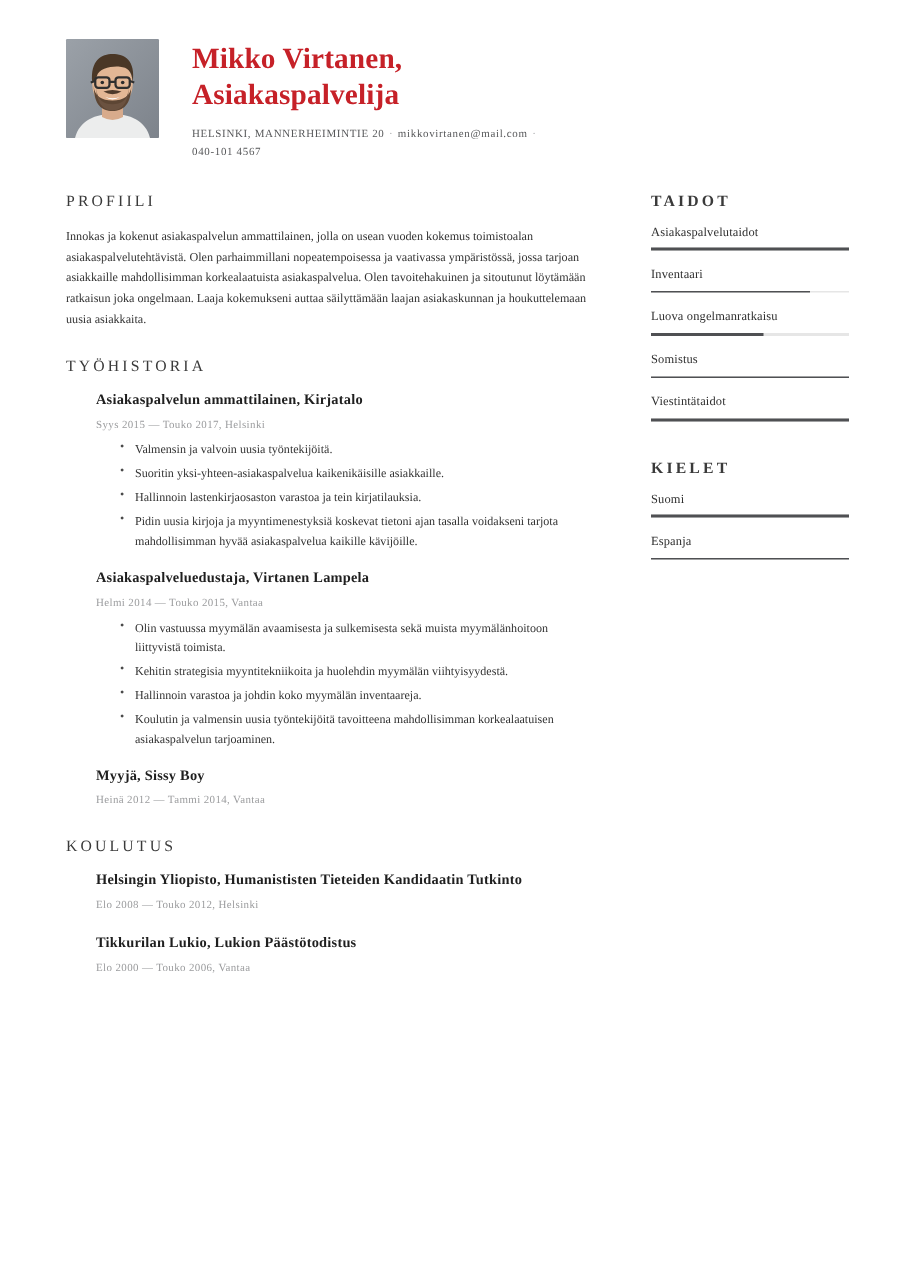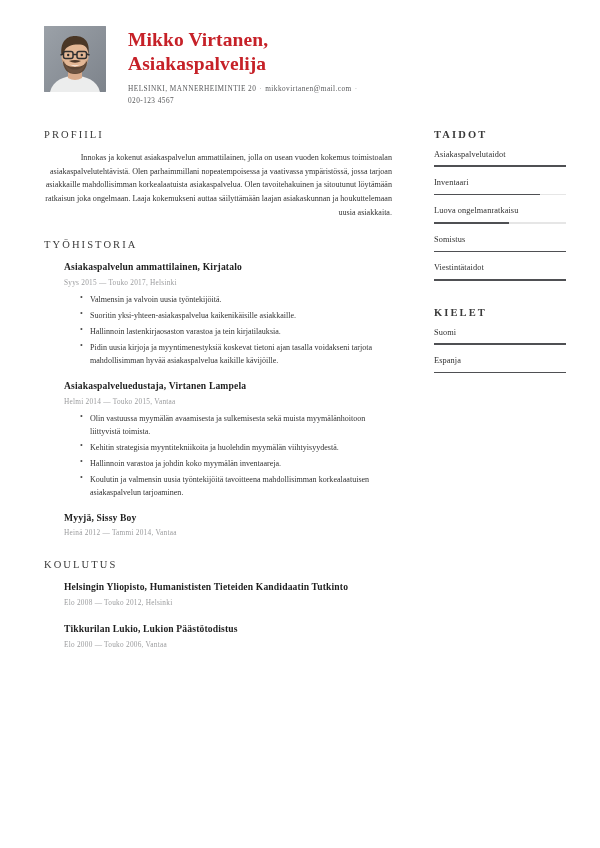--- a/index.html
+++ b/index.html
@@ -72,21 +72,21 @@
     font-weight: 400;
     margin: 0 0 11px 0;
     text-transform: uppercase;
   }
   .section { margin-bottom: 19px; }
 
   .para {
     font-size: 8.1px;
     line-height: 1.72;
     color: #333333;
-    text-align: right;
+    text-align: left;
     margin: 0;
   }
 
   
   .entry { margin-bottom: 13px; margin-left: 20px; }
   .entry-title {
     font-size: 9.6px;
     font-weight: 700;
     color: #1f1f1f;
     margin: 0 0 4px 0;
@@ -193,21 +193,21 @@
         <circle cx="37.8" cy="29" r="1.2" fill="#2b2b2b"></circle>
       </svg>
     </div>
     <div class="header-text">
       <h1 class="name">
         <span>Mikko Virtanen,</span><br>
         <span>Asiakaspalvelija</span>
       </h1>
       <div class="contact">
         <span>HELSINKI, MANNERHEIMINTIE 20</span><span class="sep">·</span><span>mikkovirtanen@mail.com</span><span class="sep">·</span><br>
-        <span>020-123 4567</span>
+        <span>040-101 4567</span>
       </div>
     </div>
   </div>
 
   <div class="cols">
 
     <div class="col-main">
 
       <div class="section">
         <h2 class="section-title">PROFIILI</h2>

